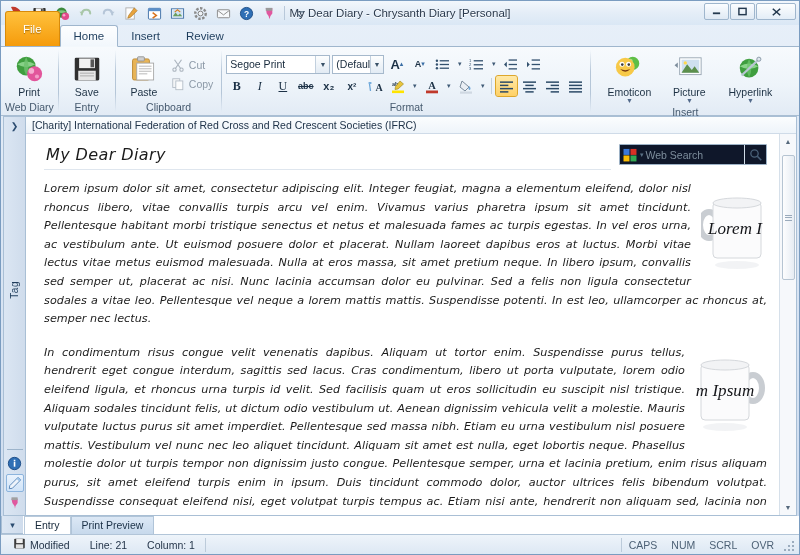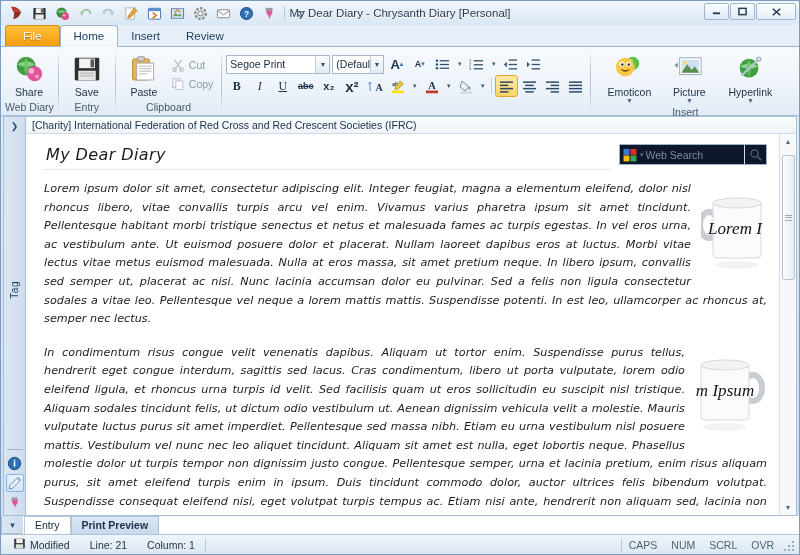--- a/index.html
+++ b/index.html
@@ -46,21 +46,21 @@
   
   .tabstrip { height:21px; display:flex; align-items:flex-end; padding-left:4px; flex:none; }
   .tab {
     padding:3px 13px 3px; font-size:11.5px; color:#1f3category; color:#1d3c5c;
     border-radius:3px 3px 0 0; position:relative; line-height:14px;
   }
   .tab.file {
     background:linear-gradient(180deg,#ffc13d,#f59b0b);
     color:#fff; font-weight:normal; border:1px solid #d88a09;
     border-bottom:none; text-shadow:0 1px 1px rgba(0,0,0,.35);
-    padding:3px 17px;
+    padding:10px 17px;
   }
   .tab.active {
     background:linear-gradient(180deg,#fdfeff,#f2f7fc);
     border:1px solid #9fb6cd; border-bottom:1px solid #f3f8fc;
     margin-bottom:-1px; z-index:3;
   }
 
   
   .ribbon {
     height:70px; flex:none; display:flex;
@@ -183,21 +183,21 @@
   .sb-grip div { height:1px;background:#9aaabb;margin:1.5px 0; }
 
   .viewtabs {
     height:18px; flex:none; display:flex; align-items:flex-end;
     padding-left:1px; background:#fff;
   }
   .vt {
     font-size:10.5px; padding:2px 10px 2px; color:#16283a; line-height:13px;
   }
   .vt.active { background:#fff; border:1px solid #b9cadb; border-bottom:none; }
-  .vt.inactive { background:linear-gradient(180deg,#dce8f5,#c7d9ec); border:1px solid #b0c4d8; border-bottom:none; color:#1b3147;font-weight:bold; }
+  .vt.inactive { background:linear-gradient(180deg,#dce8f5,#c7d9ec); border:1px solid #b0c4d8; border-bottom:none; color:#1b3147; }
 
   .bottomrow { display:flex; }
   .lb-bottom { width:22px; flex:none; display:flex; align-items:center; justify-content:center;
     font-size:9px; color:#2b4c70; background:linear-gradient(90deg,#dbe6f3,#cfdcec);
     border-left:1px solid #a9bfd5; border-bottom:1px solid #a9bfd5; height:18px;}
 
   
   .statusbar {
     height:20px; flex:none; display:flex; align-items:center;
     background:linear-gradient(180deg,#eef4fa,#dde8f4);
@@ -356,21 +356,21 @@
           <div class="ico">
             <svg width="30" height="30" viewBox="0 0 32 32">
               <circle cx="13" cy="13" r="10" fill="#3f9e3f"></circle>
               <path d="M3.5 11 Q13 5 22.5 11 Q13 17 3.5 11Z" fill="#87d187"></path>
               <path d="M13 3 Q18 13 13 23 Q8 13 13 3Z" fill="#6ec16e" opacity=".8"></path>
               <circle cx="22" cy="21" r="8" fill="#e2559b"></circle>
               <circle cx="18.5" cy="18" r="3" fill="#f6aed2"></circle>
               <circle cx="24.5" cy="24" r="2.2" fill="#f6aed2" opacity=".8"></circle>
             </svg>
           </div>
-          <div class="lbl">Share</div>
+          <div class="lbl">Print</div>
         </div>
       </div>
       <div class="grp-label">Web Diary</div>
     </div>
     <div class="grp-div"></div>
 
     <div class="grp">
       <div class="grp-items">
         <div class="bigbtn">
           <div class="ico">
@@ -502,21 +502,21 @@
             <div class="tbtn">
               <u style="font-size:12px;font-family:'Liberation Serif',serif;">U</u>
             </div>
             <div class="tbtn">
               <span style="font-size:9px;text-decoration:line-through;font-weight:bold;">abc</span>
             </div>
             <div class="tbtn">
               <span style="font-size:11px;font-weight:bold;">x₂</span>
             </div>
             <div class="tbtn">
-              <span style="font-size:15px;font-weight:bold;">x²</span>
+              <span style="font-size:10px;font-weight:bold;">x²</span>
             </div>
             <div class="tbtn">
               <svg width="16" height="14" viewBox="0 0 16 14">
                 <text x="8.5" y="12" font-size="10" font-weight="bold" fill="#1c3146" font-family="Liberation Serif, serif">A</text>
                 <path d="M1 4 q2 -2 4 0 q-2 2 -4 0Z" fill="#6aa5d8"></path>
                 <path d="M2.5 5 L3.5 12" stroke="#6aa5d8" stroke-width="1.3"></path>
               </svg>
             </div>
             <div class="tbtn">
               <svg width="16" height="15" viewBox="0 0 16 15">
@@ -570,20 +570,21 @@
               <svg width="15" height="13" viewBox="0 0 16 14">
                 <rect x="1" y="1.5" width="14" height="1.6" fill="#2c4a67"></rect>
                 <rect x="1" y="5" width="14" height="1.6" fill="#2c4a67"></rect>
                 <rect x="1" y="8.5" width="14" height="1.6" fill="#2c4a67"></rect>
                 <rect x="1" y="12" width="14" height="1.6" fill="#2c4a67"></rect>
               </svg>
             </div>
           </div>
         </div>
       </div>
+      <div class="grp-label">Format</div>
     </div>
     <div class="grp-div"></div>
 
     <div class="grp" style="flex:1;">
       <div class="grp-items" style="justify-content:flex-start;padding-left:4px;gap:2px;">
         <div class="bigbtn" style="width:60px;">
           <div class="ico">
             <svg width="30" height="28" viewBox="0 0 32 30">
               <circle cx="20" cy="9" r="7" fill="#5fbf46"></circle>
               <circle cx="17.5" cy="6.5" r="2.5" fill="#a3e08f"></circle>

